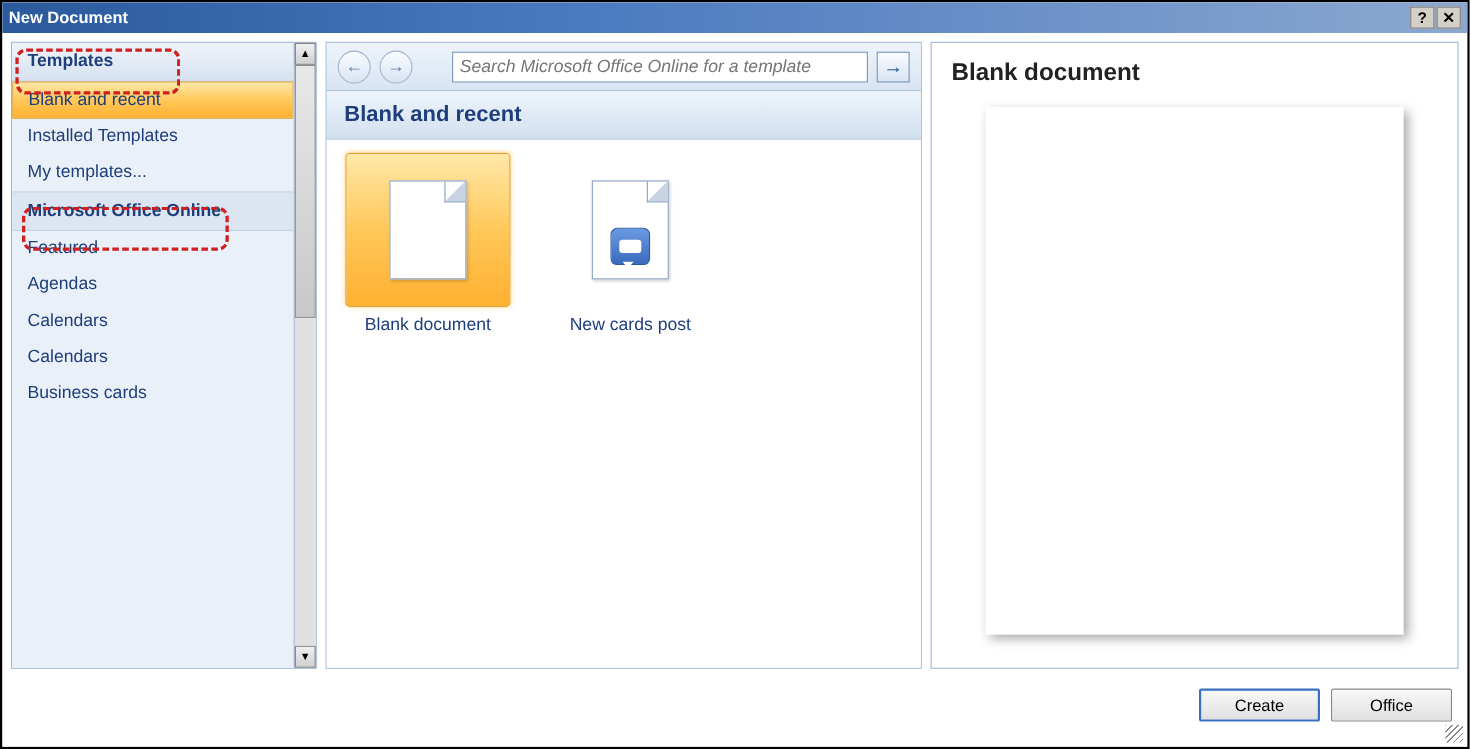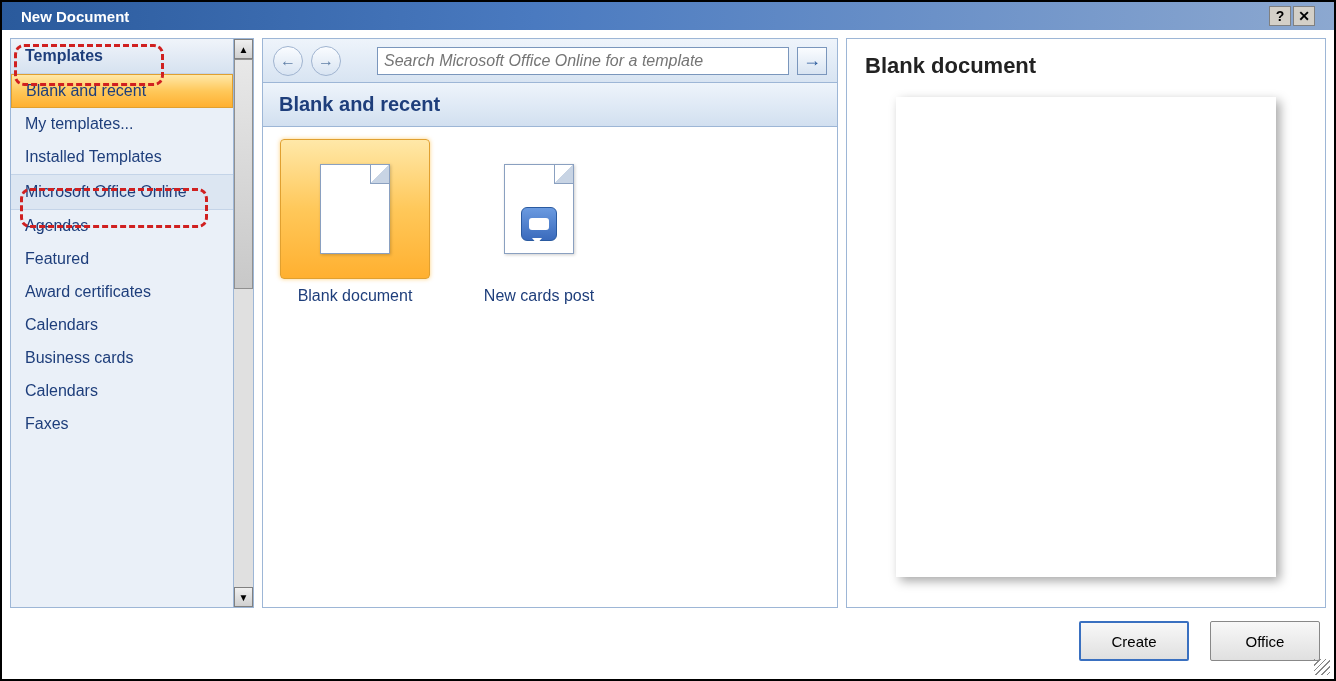--- a/index.html
+++ b/index.html
@@ -1,30 +1,30 @@
 <!DOCTYPE html>
 <html><head>
 <meta charset="utf-8">
 <style>
 * { box-sizing: border-box; margin: 0; padding: 0; font-family: "Segoe UI", Tahoma, sans-serif; }
 body { background: #fff; width: 1336px; height: 681px; position: relative; border: 2px solid #000; }
-.titlebar { height: 28px; background: linear-gradient(to right, #2a5a9c 0%, #4a7ac0 40%, #8ca8d0 100%); color: #fff; display: flex; align-items: center; padding: 0 19px; font-size: 15px; font-weight: bold; }
+.titlebar { height: 28px; background: linear-gradient(to right, #2a5a9c 0%, #4a7ac0 40%, #8ca8d0 100%); color: #fff; display: flex; align-items: center; padding: 0 6px; font-size: 15px; font-weight: bold; }
 .titlebar .spacer { flex: 1; }
 .titlebar .tb-btn { width: 22px; height: 20px; background: #d4d0c8; border: 1px solid #808080; margin-left: 2px; display: flex; align-items: center; justify-content: center; color: #000; font-size: 14px; font-weight: bold; cursor: pointer; }
 .content { display: flex; height: 586px; padding: 8px; gap: 8px; }
 .sidebar-wrap { display: flex; border: 1px solid #9db6d6; }
-.sidebar { width: 222px; background: #eaf0f8; overflow: hidden; }
+.sidebar { width: 256px; background: #eaf0f8; overflow: hidden; }
 .sb-scroll { width: 20px; background: #e8e8e8; display: flex; flex-direction: column; border-left: 1px solid #9db6d6; }
 .sb-scroll-btn { height: 20px; background: linear-gradient(#f0f0f0,#d0d0d0); border: 1px solid #808080; display:flex; align-items:center; justify-content:center; font-size:10px; cursor:pointer;}
 .sb-scroll-track { flex:1; background:#e0e0e0; position:relative; }
 .sb-scroll-thumb { position:absolute; top:0; left:0; right:0; height: 230px; background: linear-gradient(#e8e8e8,#c8c8c8); border:1px solid #909090; }
 .sb-header { background: linear-gradient(#f0f4fa, #d6e2f0); color: #1e3e7b; font-weight: bold; padding: 8px 14px; font-size: 16px; border-bottom: 1px solid #c4d4e8; }
 .sb-item { padding: 7px 14px; color: #1e3e7b; font-size: 16px; cursor: pointer; border-bottom: 1px solid transparent; }
 .sb-item.selected { background: linear-gradient(#ffe8a8, #ffc85a, #ffb030); border: 1px solid #e0a030; }
-.sb-section { background: #dce6f2; color: #1e3e7b; font-weight: normal; padding: 8px 14px; font-size: 16px; border-top: 1px solid #c4d4e8; border-bottom: 1px solid #c4d4e8; }
+.sb-section { background: #dce6f2; color: #1e3e7b; font-weight: bold; padding: 8px 14px; font-size: 16px; border-top: 1px solid #c4d4e8; border-bottom: 1px solid #c4d4e8; }
 .main { flex: 1; border: 1px solid #9db6d6; display: flex; flex-direction: column; }
 .toolbar { height: 44px; background: linear-gradient(#eef4fb, #d8e4f2); display:flex; align-items:center; padding: 0 10px; gap:8px; border-bottom: 1px solid #9db6d6; }
 .nav-btn { width: 30px; height: 30px; border-radius: 50%; background: linear-gradient(#fafcff,#d8e4f2); border: 1px solid #a0b4d0; display:flex; align-items:center; justify-content:center; color:#6080a8; font-size:16px; cursor:pointer;}
 .search-box { flex:1; max-width: 420px; height: 28px; border: 1px solid #7a96bc; background:#fff; display:flex; align-items:center; }
 .search-input { flex:1; border:none; outline:none; padding: 0 6px; font-size: 16px; color:#701a75; font-style: italic; background: transparent; }
 .go-btn { width: 30px; height: 28px; border: 1px solid #7a96bc; background: linear-gradient(#fafcff,#d8e4f2); display:flex; align-items:center; justify-content:center; cursor:pointer; color:#2a5a9c; font-size:18px; font-weight:bold;}
 .section-head { background: linear-gradient(#eef4fb, #d2e0f0); padding: 10px 16px; color: #1e3e7b; font-size: 20px; font-weight: bold; border-bottom: 1px solid #9db6d6;}
 .gallery { flex:1; background:#fff; padding: 12px; display:flex; gap: 24px; align-items:flex-start; }
 .g-item { width: 160px; text-align:center; cursor:pointer; }
 .g-thumb { width: 150px; height: 140px; border-radius: 4px; display:flex; align-items:center; justify-content:center; margin: 0 auto 8px; position:relative; }
@@ -33,21 +33,21 @@
 .doc-icon { width: 70px; height: 90px; background:#fff; border:1px solid #8aa0c0; position:relative; box-shadow: 1px 1px 3px rgba(0,0,0,0.2);}
 .doc-icon::before { content:""; position:absolute; top:0; right:0; width:18px; height:18px; background: linear-gradient(135deg, transparent 48%, #c8d4e4 50%); border-left:1px solid #8aa0c0; border-bottom:1px solid #8aa0c0;}
 .blog-badge { position:absolute; bottom:12px; left:50%; transform:translateX(-50%); width:36px; height:34px; border-radius:6px; background: linear-gradient(#6a9ae0,#3a6abc); border:1px solid #2a5aa0; display:flex; align-items:center; justify-content:center;}
 .blog-badge::after { content:""; width:20px; height:12px; background:#fff; border-radius:3px; position:relative;}
 .blog-badge .tail { position:absolute; bottom:-4px; left:10px; width:0; height:0; border-left:5px solid transparent; border-right:5px solid transparent; border-top:6px solid #fff;}
 .preview { width: 480px; border: 1px solid #9db6d6; padding: 14px 18px; background:#fff; display:flex; flex-direction:column;}
 .preview-title { font-size: 22px; font-weight:bold; color:#222; margin-bottom: 18px;}
 .preview-page { flex:1; display:flex; align-items:flex-start; justify-content:center;}
 .page-shadow { width: 380px; height: 480px; background:#fff; box-shadow: 4px 4px 10px rgba(0,0,0,0.35);}
 .footer { height: 50px; display:flex; align-items:center; justify-content:flex-end; padding: 0 14px; gap: 10px; }
-.btn { min-width: 110px; height: 40px; background: linear-gradient(#f8f8f8,#e0e0e0); border:1px solid #888; font-size:15px; cursor:pointer; border-radius:2px;margin-left:11px;}
+.btn { min-width: 110px; height: 30px; background: linear-gradient(#f8f8f8,#e0e0e0); border:1px solid #888; font-size:15px; cursor:pointer; border-radius:2px;}
 .btn.primary { border:2px solid #3a70c0; }
 .resize-grip { position:absolute; right:4px; bottom:4px; width:16px; height:16px; background: repeating-linear-gradient(135deg, #888 0 1px, transparent 1px 4px);}
 .annot { position:absolute; border: 3px dashed #d02020; border-radius: 10px; pointer-events:none; }
 .annot1 { left: 12px; top: 42px; width: 150px; height: 42px; }
 .annot2 { left: 18px; top: 186px; width: 188px; height: 40px; }
 </style>
 </head>
 <body>
 
 <div class="titlebar">
@@ -55,30 +55,28 @@
   <span class="spacer"></span>
   <div class="tb-btn">?</div>
   <div class="tb-btn">✕</div>
 </div>
 
 <div class="content">
   <div class="sidebar-wrap">
     <div class="sidebar">
       <div class="sb-header">Templates</div>
       <div class="sb-item selected">Blank and recent</div>
+      <div class="sb-item">Installed Templates</div>
       <div class="sb-item">My templates...</div>
-      <div class="sb-item">Installed Templates</div>
       <div class="sb-section">Microsoft Office Online</div>
+      <div class="sb-item">Featured</div>
       <div class="sb-item">Agendas</div>
-      <div class="sb-item">Featured</div>
-      <div class="sb-item">Award certificates</div>
+      <div class="sb-item">Calendars</div>
       <div class="sb-item">Calendars</div>
       <div class="sb-item">Business cards</div>
-      <div class="sb-item">Calendars</div>
-      <div class="sb-item">Faxes</div>
     </div>
     <div class="sb-scroll">
       <div class="sb-scroll-btn">▲</div>
       <div class="sb-scroll-track">
           <div class="sb-scroll-thumb"></div>
         </div>
       <div class="sb-scroll-btn">▼</div>
     </div>
   </div>
 

